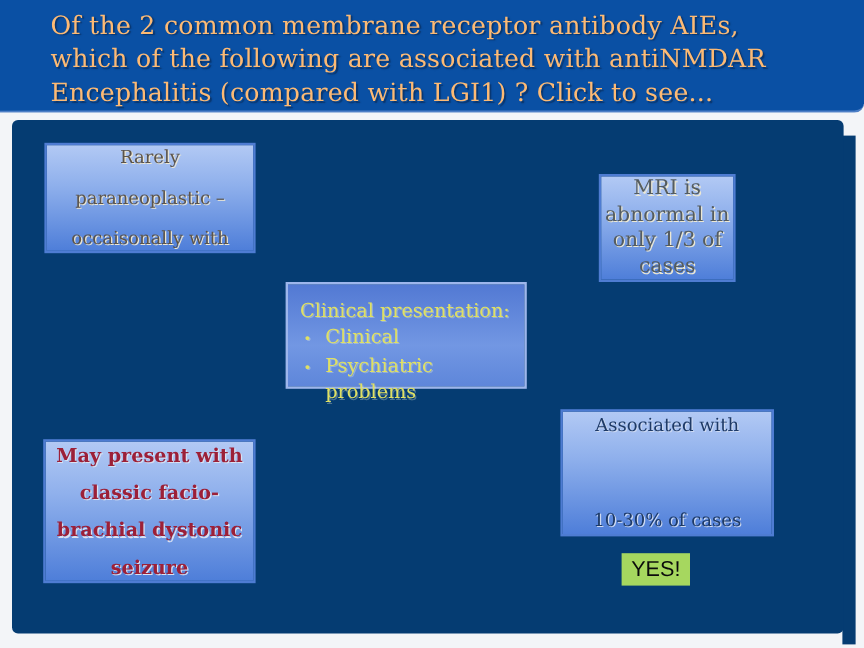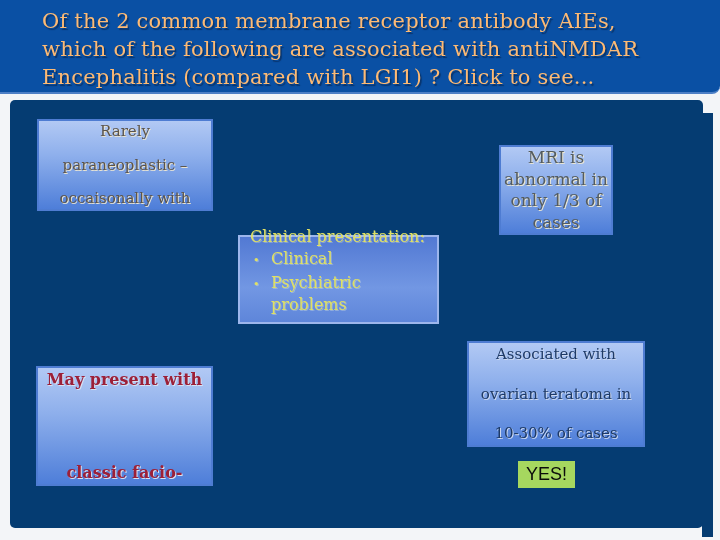--- a/index.html
+++ b/index.html
@@ -44,21 +44,21 @@
     font-size:15px;line-height:21px;color:#5b544b;
     text-shadow:1px 1px 0 #ece6d2;}
   .box-mri{left:499px;top:124px;width:114px;height:90px;
     font-size:17px;line-height:21px;color:#545c60;
     text-shadow:1px 1px 0 #ece8d4;margin-top:21px;}
   .box-clinical{left:238px;top:235px;width:201px;height:89px;
     border:2px solid #9db6ec;
     background:linear-gradient(180deg,#5279d3 0%,#7297e3 60%,#5e86da 100%);
     font-size:16px;line-height:22px;color:#dfe063;
     text-shadow:1px 1px 0 rgba(255,255,220,.30);
-    text-align:left;justify-content:flex-end;
+    text-align:left;justify-content:flex-start;
     padding:11px 6px 6px 10px;}
   .bullet-row{display:flex;align-items:baseline;}
   .bullet-dot{font-size:11px;width:18px;flex:0 0 18px;text-align:left;padding-left:3px;}
   .box-may{left:36px;top:366px;width:177px;height:120px;
     font-size:16px;line-height:23px;color:#9c2038;font-weight:bold;
     text-shadow:1px 1px 0 #d9e1f2;}
   .box-assoc{left:467px;top:341px;width:178px;height:106px;
     font-size:15px;line-height:23px;color:#1e3a66;
     text-shadow:1px 1px 0 #cdd9f0;}
   .yes-badge{
@@ -105,23 +105,24 @@
     </div>
     <div class="bullet-row">
       <span class="bullet-dot">•</span>
       <span>Psychiatric problems</span>
     </div>
   </div>
 
   <div class="box box-may">
     <div class="ln">May present with</div>
     <div class="ln">classic facio-</div>
+    <div class="ln">brachial dystonic</div>
+    <div class="ln">seizure</div>
   </div>
 
   <div class="box box-assoc">
     <div class="ln">Associated with</div>
-    <div class="ln">ovarian teratoma in</div>
     <div class="ln">10-30% of cases</div>
   </div>
 
   <div class="yes-badge">YES!</div>
 
 </div>
 
 </body></html>

